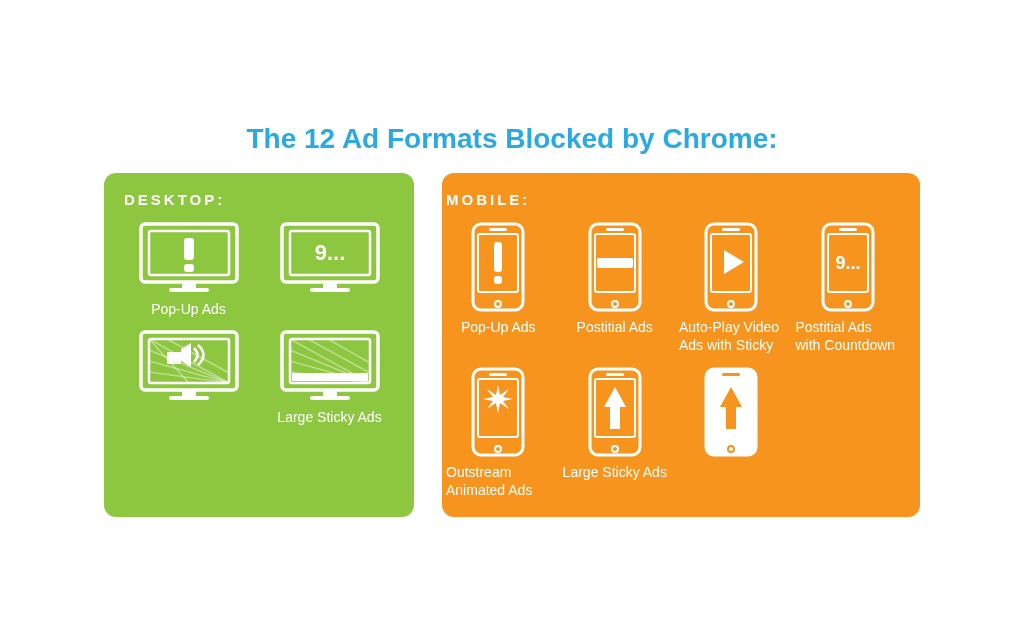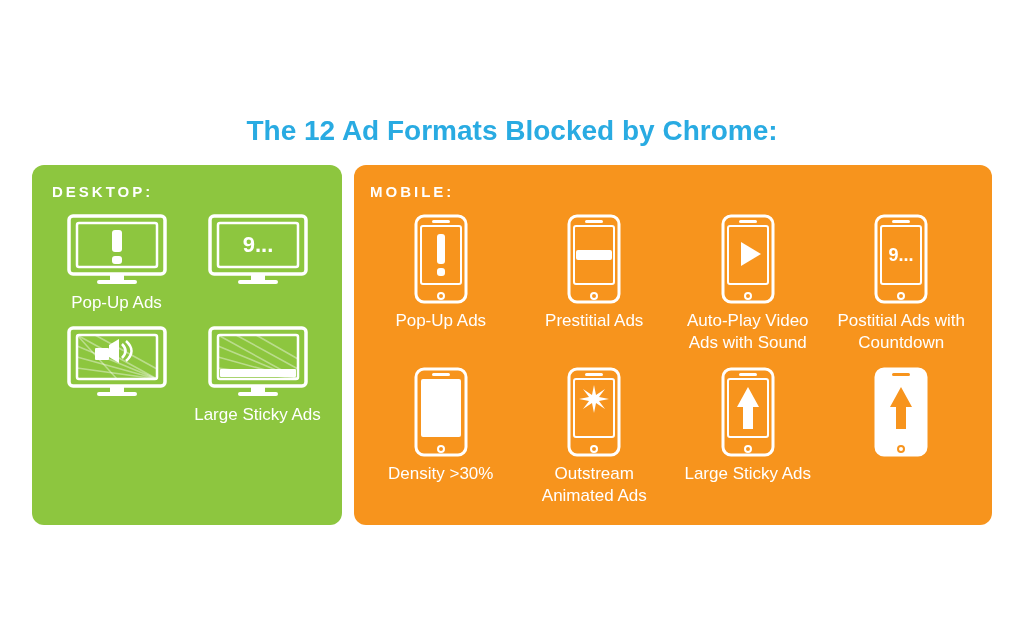--- a/index.html
+++ b/index.html
@@ -7,44 +7,44 @@
       background: #fff;
       font-family: Arial, sans-serif;
       display: flex;
       justify-content: center;
       align-items: center;
       width: 1024px;
       height: 640px;
       overflow: hidden;
     }
     .page-wrapper {
-      width: 960px;
+      width: 816px;
       padding: 10px 0;
     }
     .main-title {
       text-align: center;
       color: #29abe2;
       font-size: 28px;
       font-weight: bold;
       margin-bottom: 18px;
     }
     .sections-row {
       display: flex;
-      gap: 12px;
+      gap: 28px;
     }
     .desktop-section {
       background: #8dc63f;
       border-radius: 12px;
       padding: 18px 20px 18px 20px;
       flex: 0 0 310px;
     }
     .mobile-section {
       background: #f7941d;
       border-radius: 12px;
-      padding: 18px 20px 18px 16px;
+      padding: 18px 20px 18px 4px;
       flex: 1;
     }
     .section-label {
       color: #fff;
       font-size: 15px;
       letter-spacing: 3px;
       font-weight: bold;
       margin-bottom: 14px;
     }
     .ad-grid {
@@ -58,22 +58,21 @@
       grid-template-columns: 1fr 1fr 1fr 1fr;
     }
     .ad-item {
       display: flex;
       flex-direction: column;
       align-items: center;
       gap: 6px;
     }
     .ad-label {
       color: #fff;
-      font-size: 17px;
-      text-align: center;
+      font-size: 14px;
       line-height: 1.3;
     }
     
     .monitor {
       width: 100px;
       height: 72px;
       position: relative;
     }
     .monitor svg {
       width: 100%;
@@ -206,62 +205,51 @@
           <div class="phone">
             <svg viewBox="0 0 54 90" xmlns="http://www.w3.org/2000/svg">
               <rect x="2" y="2" width="50" height="86" rx="8" ry="8" fill="none" stroke="white" stroke-width="3"></rect>
               <rect x="7" y="12" width="40" height="58" rx="2" fill="none" stroke="white" stroke-width="2"></rect>
               <rect x="18" y="6" width="18" height="3" rx="1.5" fill="white"></rect>
               <circle cx="27" cy="82" r="3" fill="none" stroke="white" stroke-width="2"></circle>
 
               <rect x="9" y="36" width="36" height="10" rx="2" fill="white"></rect>
             </svg>
           </div>
-          <div class="ad-label">Prestitial Ads</div>
+          <div class="ad-label">Postitial Ads</div>
         </div>
 
         <div class="ad-item">
           <div class="phone">
             <svg viewBox="0 0 54 90" xmlns="http://www.w3.org/2000/svg">
               <rect x="2" y="2" width="50" height="86" rx="8" ry="8" fill="none" stroke="white" stroke-width="3"></rect>
               <rect x="7" y="12" width="40" height="58" rx="2" fill="none" stroke="white" stroke-width="2"></rect>
               <rect x="18" y="6" width="18" height="3" rx="1.5" fill="white"></rect>
               <circle cx="27" cy="82" r="3" fill="none" stroke="white" stroke-width="2"></circle>
 
               <polygon points="20,28 20,52 40,40" fill="white"></polygon>
             </svg>
           </div>
-          <div class="ad-label">Auto-Play Video Ads with Sound</div>
+          <div class="ad-label">Auto-Play Video Ads with Sticky</div>
         </div>
 
         <div class="ad-item">
           <div class="phone">
             <svg viewBox="0 0 54 90" xmlns="http://www.w3.org/2000/svg">
               <rect x="2" y="2" width="50" height="86" rx="8" ry="8" fill="none" stroke="white" stroke-width="3"></rect>
               <rect x="7" y="12" width="40" height="58" rx="2" fill="none" stroke="white" stroke-width="2"></rect>
               <rect x="18" y="6" width="18" height="3" rx="1.5" fill="white"></rect>
               <circle cx="27" cy="82" r="3" fill="none" stroke="white" stroke-width="2"></circle>
 
               <text x="27" y="47" text-anchor="middle" fill="white" font-size="18" font-weight="bold" font-family="Arial">9...</text>
             </svg>
           </div>
           <div class="ad-label">Postitial Ads with Countdown</div>
         </div>
 
-        <div class="ad-item">
-          <div class="phone">
-            <svg viewBox="0 0 54 90" xmlns="http://www.w3.org/2000/svg">
-              <rect x="2" y="2" width="50" height="86" rx="8" ry="8" fill="none" stroke="white" stroke-width="3"></rect>
-              <rect x="7" y="12" width="40" height="58" rx="2" fill="white"></rect>
-              <rect x="18" y="6" width="18" height="3" rx="1.5" fill="white"></rect>
-              <circle cx="27" cy="82" r="3" fill="none" stroke="white" stroke-width="2"></circle>
-            </svg>
-          </div>
-          <div class="ad-label">Density &gt;30%</div>
-        </div>
 
         <div class="ad-item">
           <div class="phone">
             <svg viewBox="0 0 54 90" xmlns="http://www.w3.org/2000/svg">
               <rect x="2" y="2" width="50" height="86" rx="8" ry="8" fill="none" stroke="white" stroke-width="3"></rect>
               <rect x="7" y="12" width="40" height="58" rx="2" fill="none" stroke="white" stroke-width="2"></rect>
               <rect x="18" y="6" width="18" height="3" rx="1.5" fill="white"></rect>
               <circle cx="27" cy="82" r="3" fill="none" stroke="white" stroke-width="2"></circle>
 
               <polygon points="27,18 29,28 38,22 32,30 42,32 32,34 38,42 29,36 27,46 25,36 16,42 22,34 12,32 22,30 16,22 25,28" fill="white"></polygon>

